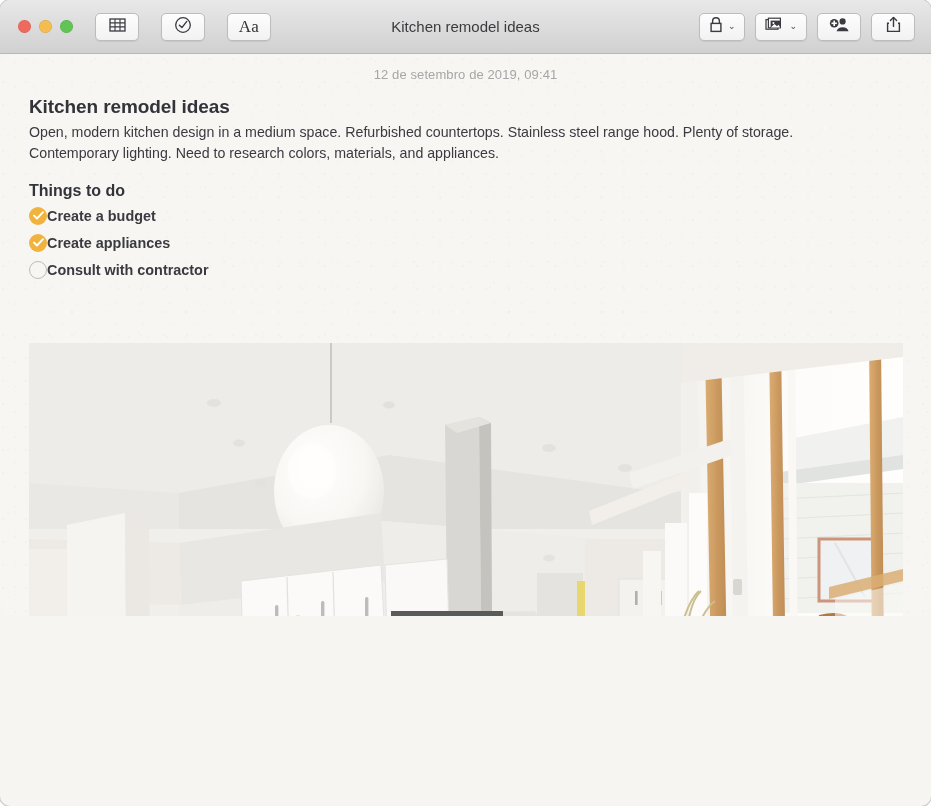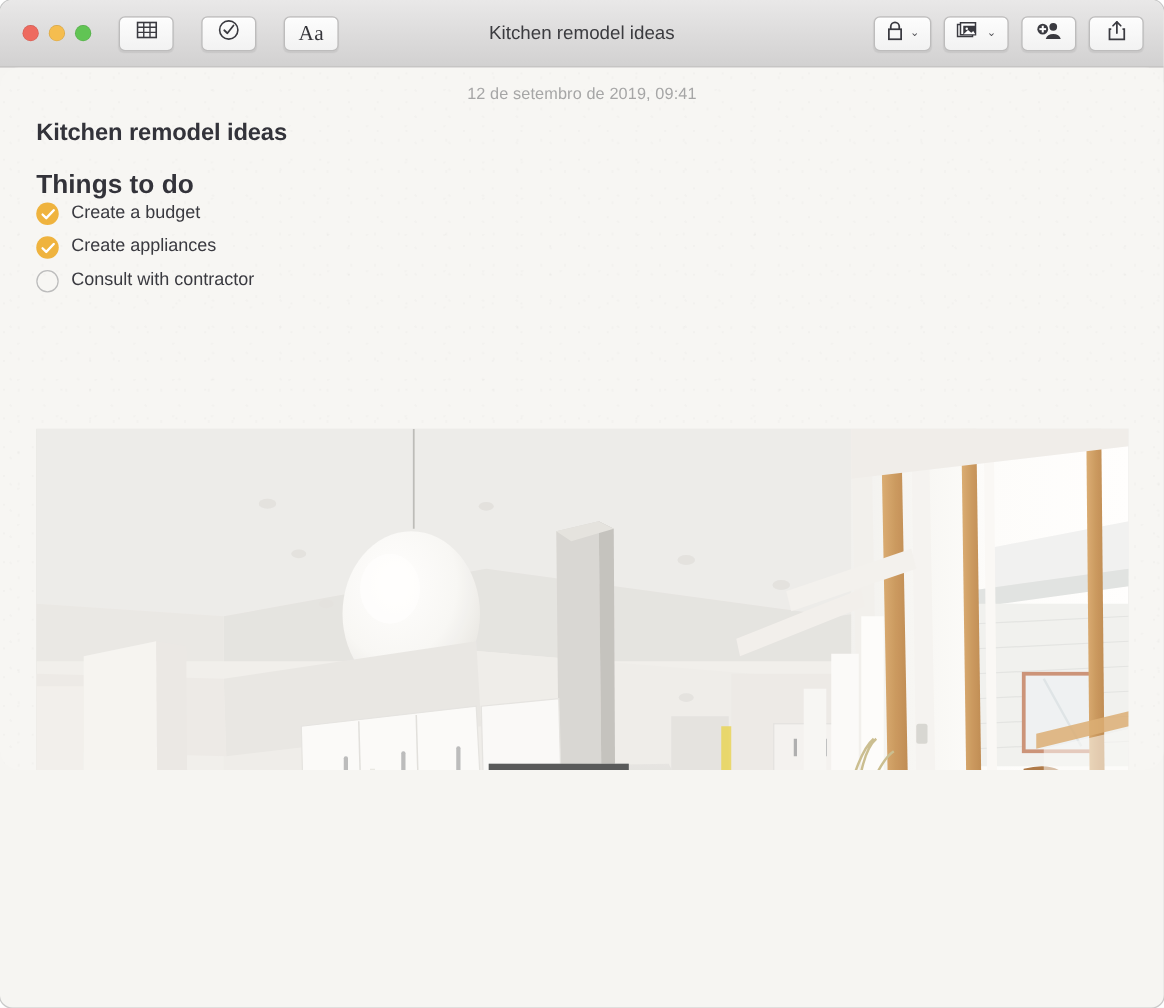--- a/index.html
+++ b/index.html
@@ -103,30 +103,30 @@
   .note-body {
     margin: 4px 29px 0 29px;
     font-size: 14.2px;
     line-height: 21px;
     color: #3a3a40;
     max-width: 830px;
   }
 
   .section-head {
     margin: 18px 0 2px 29px;
-    font-size: 21px;
+    font-size: 16px;
     font-weight: bold;
     color: #33333a;
   }
 
   .todo { margin-left: 29px; }
   .todo-row {
-    display: flex; 
+    display: flex; align-items: center;
     height: 27px;
-    gap: 10px;
+    font-weight: bold;
   }
   .cbox {
     width: 18px; height: 18px; border-radius: 50%;
     flex: 0 0 18px;
     display: flex; align-items: center; justify-content: center;
   }
   .cbox.done { background: #efb33e; }
   .cbox.todo-open { background: transparent; border: 1.6px solid #bcbcbc; box-sizing: border-box; }
   .tick { display: block; }
   .todo-label { font-size: 14.4px; color: #3a3a40; }
@@ -236,20 +236,21 @@
 
     </div>
   </div>
 
   <div class="note">
 
     <div class="date">12 de setembro de 2019, 09:41</div>
 
     <div class="note-title">Kitchen remodel ideas</div>
 
+    <div class="note-body">Open, modern kitchen design in a medium space. Refurbished countertops. Stainless steel range hood. Plenty of storage. Contemporary lighting. Need to research colors, materials, and appliances.</div>
 
     <div class="section-head">Things to do</div>
 
     <div class="todo">
 
       <div class="todo-row">
         <span class="cbox done">
           <svg class="tick" width="11" height="9" viewBox="0 0 11 9">
             <path d="M1 4.6 L4 7.5 L10 1.2" fill="none" stroke="#ffffff" stroke-width="1.9" stroke-linecap="round" stroke-linejoin="round"></path>
           </svg>

